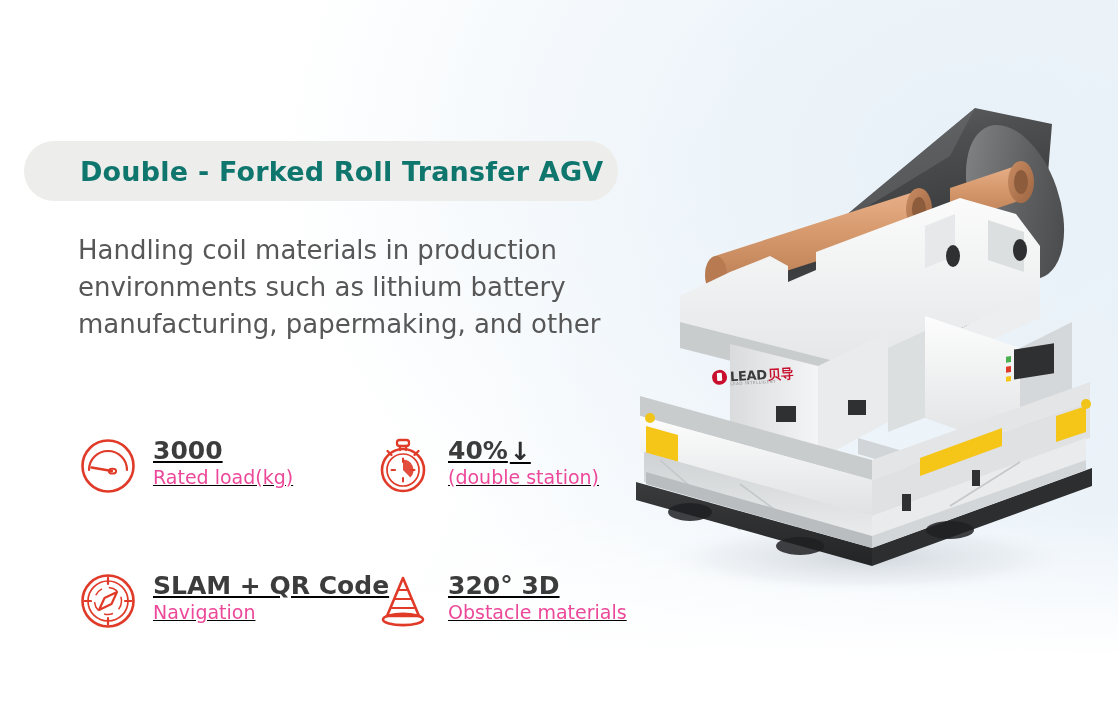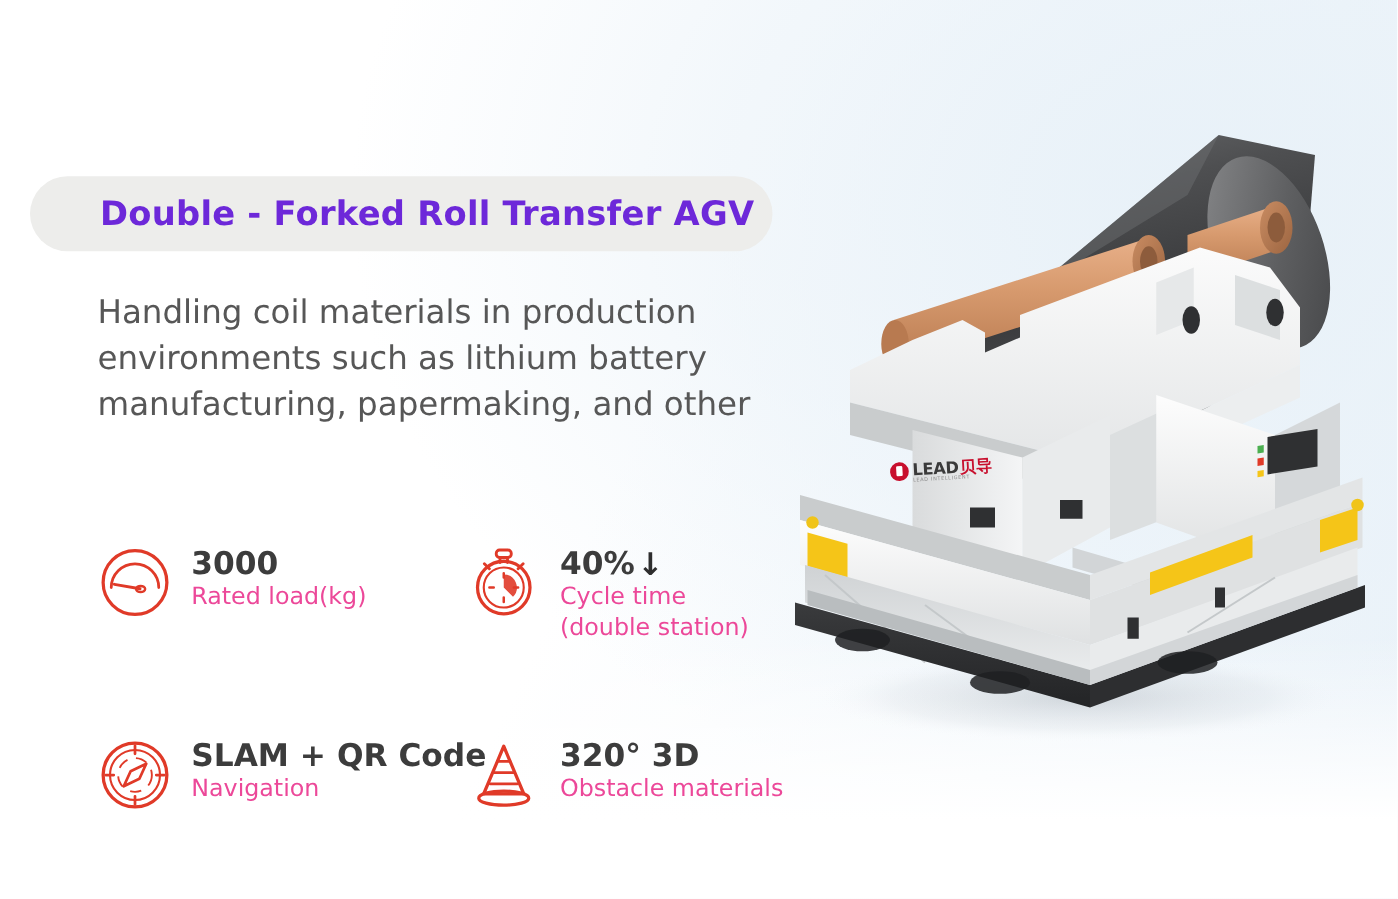--- a/index.html
+++ b/index.html
@@ -45,21 +45,21 @@
     border-radius: 30px;
     background: #ededeb;
     display: flex;
     align-items: center;
   }
   .title-text {
     margin-left: 56px;
     font-size: 27px;
     font-weight: bold;
     letter-spacing: 0.2px;
-    color: #6d28d9;
+    color: #0f766e;
     font-family: "DejaVu Sans", sans-serif;
     white-space: nowrap;
   }
 
   
   .description {
     position: absolute;
     left: 78px;
     top: 232px;
     width: 560px;
@@ -79,20 +79,21 @@
   }
   .spec-row {
     display: flex;
     align-items: flex-start;
   }
   .spec-row.row-2 { margin-top: 73px; }
 
   .spec-item {
     display: flex;
     align-items: flex-start;
+    text-decoration: underline;
   }
   .spec-item.col-1 { width: 295px; }
   .spec-item.col-2 { width: 300px; }
 
   .spec-icon {
     width: 60px;
     height: 60px;
     flex: 0 0 60px;
     margin-top: 2px;
   }
@@ -384,21 +385,20 @@
             <path d="M 30 22.5 L 30 26 M 30 42 L 30 45.5 M 18.5 34 L 22 34 M 38 34 L 41.5 34" stroke="#E03A28" stroke-width="2" stroke-linecap="round"></path>
             <path d="M 30 34 L 30 23.5 A 10.5 10.5 0 0 1 37.4 41.4 Z" fill="#E03A28" opacity="0.9"></path>
           </svg>
         </span>
         <span class="spec-text">
           <span class="spec-value">
             <span>40%</span>
             <span class="arrow-down">↓</span>
           </span>
           <span class="spec-label">
-            <span class="sub-line">Cycle time</span>
             <span class="sub-line">(double station)</span>
           </span>
         </span>
       </div>
 
     </div>
 
     <div class="spec-row row-2">
 
       <div class="spec-item col-1">

